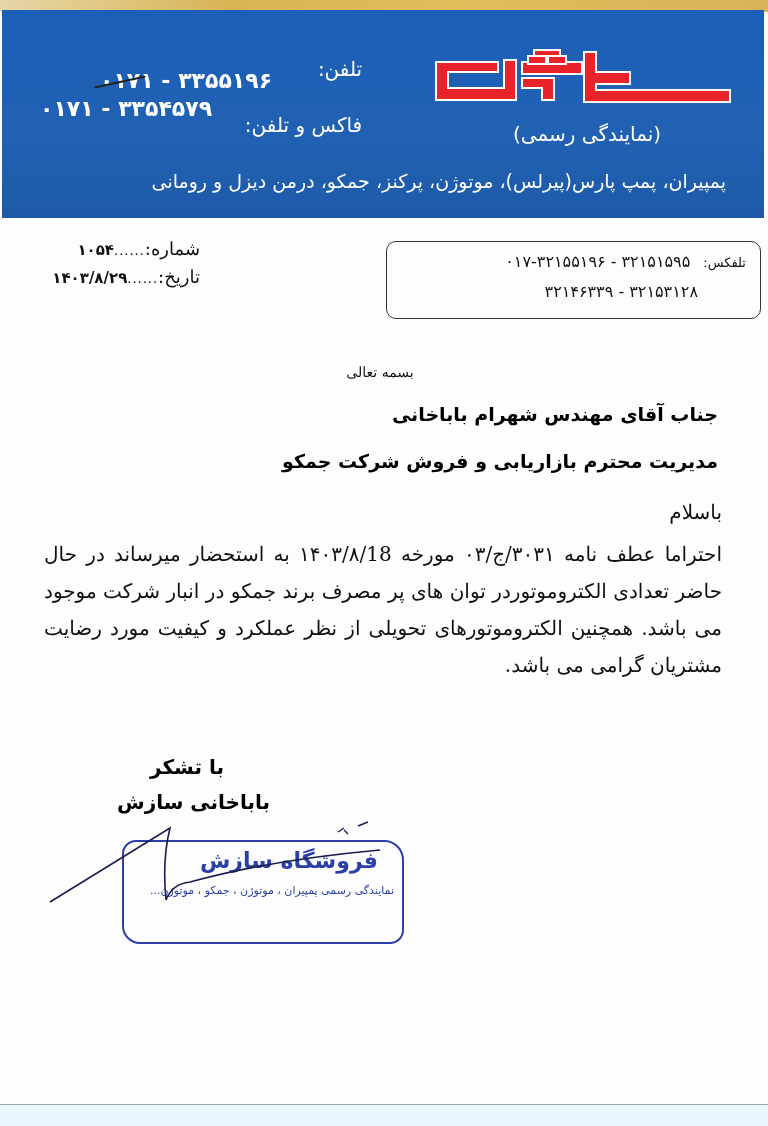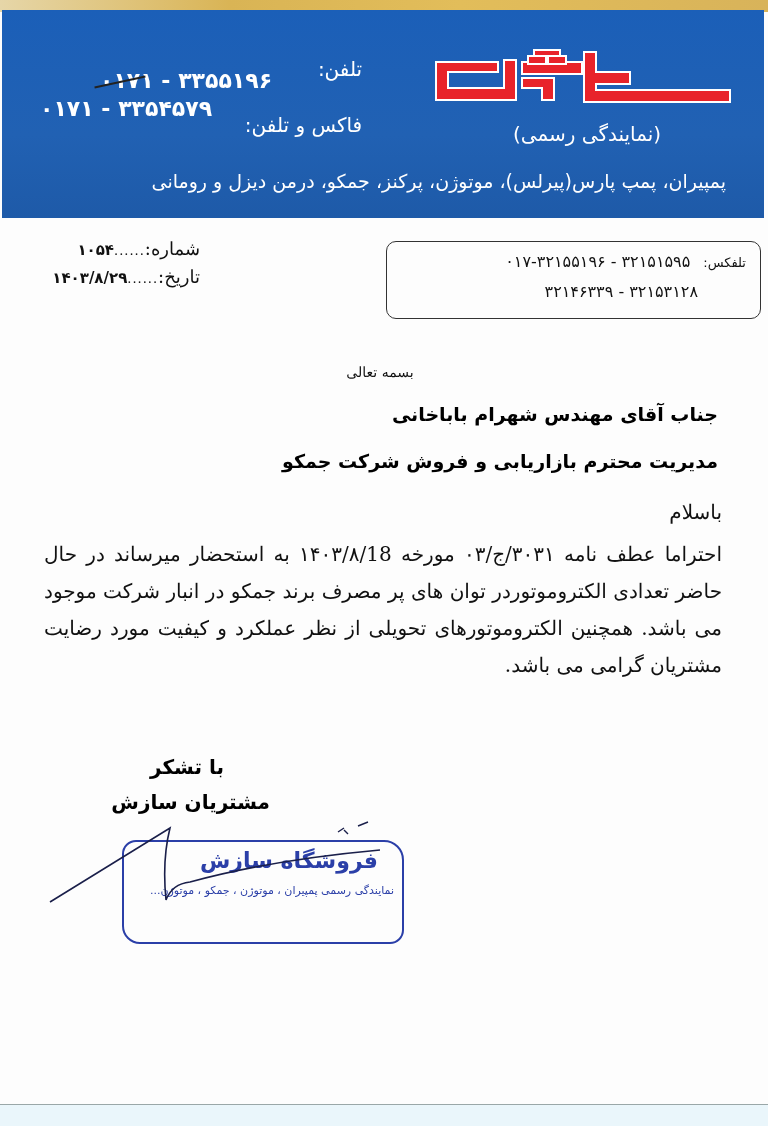--- a/index.html
+++ b/index.html
@@ -154,21 +154,21 @@
 </div>
 
 <div class="bismillah">بسمه تعالی</div>
 <div class="addressee addr1">جناب آقای مهندس شهرام باباخانی</div>
 <div class="addressee addr2">مدیریت محترم بازاریابی و فروش شرکت جمکو</div>
 
 <div class="body-text salam">باسلام</div>
 <div class="body-text para">احتراما عطف نامه ۳۰۳۱/ج/۰۳ مورخه ۱۴۰۳/۸/18 به استحضار میرساند در حال حاضر تعدادی الکتروموتوردر توان های پر مصرف برند جمکو در انبار شرکت موجود می باشد. همچنین الکتروموتورهای تحویلی از نظر عملکرد و کیفیت مورد رضایت مشتریان گرامی می باشد.</div>
 
 <div class="closing thanks">با تشکر</div>
-<div class="closing signer">مشتریان سازش</div>
+<div class="closing signer">باباخانی سازش</div>
 
 <div class="stamp">
   <div class="stamp-title">فروشگاه سازش</div>
   <div class="stamp-sub">نمایندگی رسمی پمپیران ، موتوژن ، جمکو ، موتوژن...</div>
 </div>
 
 <svg class="signature" viewBox="0 0 370 120">
   <path d="M10 82 L130 8 Q122 40 126 80 Q132 64 150 62 Q230 40 340 30" fill="none" stroke="#1a1f4a" stroke-width="1.6"></path>
   <path d="M298 12 l6 -4 M304 10 l4 4 M318 6 l10 -4" fill="none" stroke="#1a1f4a" stroke-width="1.4"></path>
 </svg>

